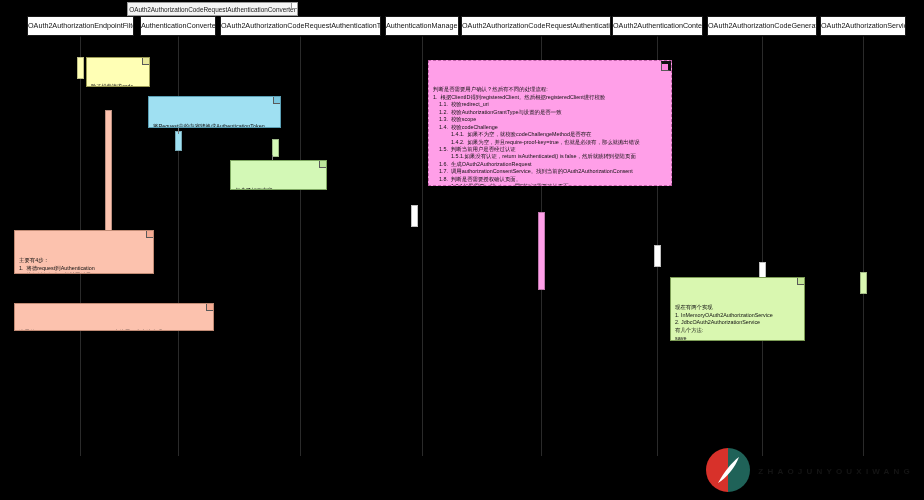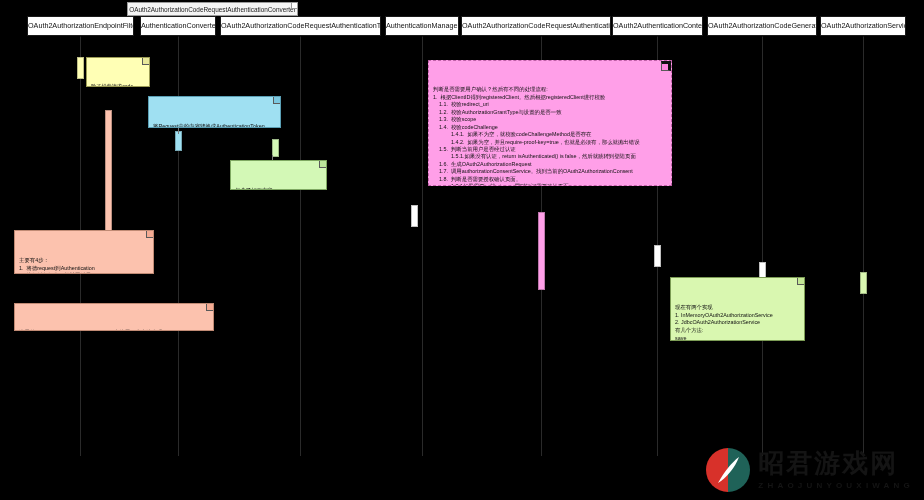--- a/index.html
+++ b/index.html
@@ -281,18 +281,17 @@
 
   <div id="watermark">
     <div id="wm-logo">
       <svg width="44" height="44" viewBox="0 0 44 44" xmlns="http://www.w3.org/2000/svg">
         <path d="M22 0 A22 22 0 0 0 22 44 Z" fill="#d8312a"></path>
         <path d="M22 0 A22 22 0 0 1 22 44 Z" fill="#1f6258"></path>
         <path d="M33 9 C26 14 18 24 12 35 C20 30 29 20 33 9 Z" fill="#ffffff"></path>
       </svg>
     </div>
     <div id="wm-text">
-      <div id="wm-cn">昭君游戏网</div>
       <div id="wm-en">ZHAOJUNYOUXIWANG</div>
     </div>
   </div>
 
 </div>
 
 </body></html>

